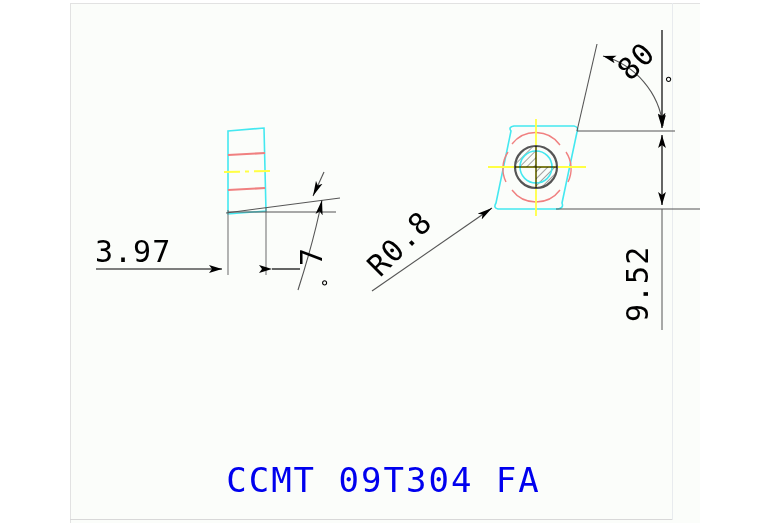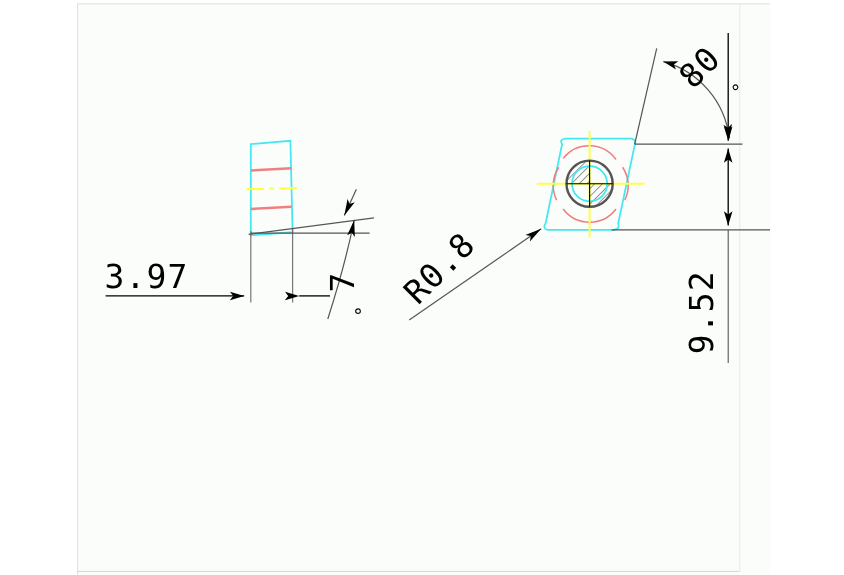--- a/index.html
+++ b/index.html
@@ -180,14 +180,15 @@
       <line x1="556" y1="209" x2="700" y2="209" stroke="#555555" stroke-width="1.1"></line>
 
       <line x1="662" y1="135" x2="662" y2="205" stroke="#000000" stroke-width="1.2" marker-start="url(#arrHeadRev)" marker-end="url(#arrHead)"></line>
       <line x1="662" y1="30" x2="662" y2="128" stroke="#000000" stroke-width="1.2" marker-end="url(#arrHead)"></line>
 
       <line x1="662" y1="209" x2="662" y2="330" stroke="#555555" stroke-width="1"></line>
       <text class="dimtext" x="648" y="322" transform="rotate(-90 648 322)">9.52</text>
     </g>
   </svg>
 
+  <div class="title-text">CCMT 09T304 FA</div>
 
 </div>
 
 </body></html>

